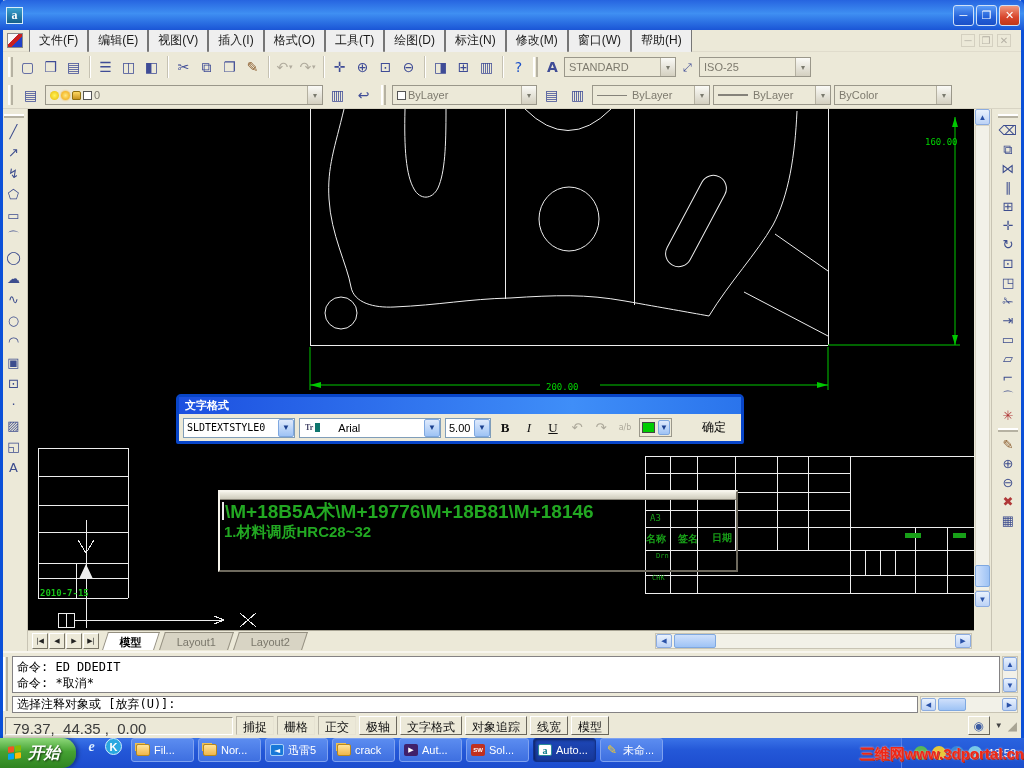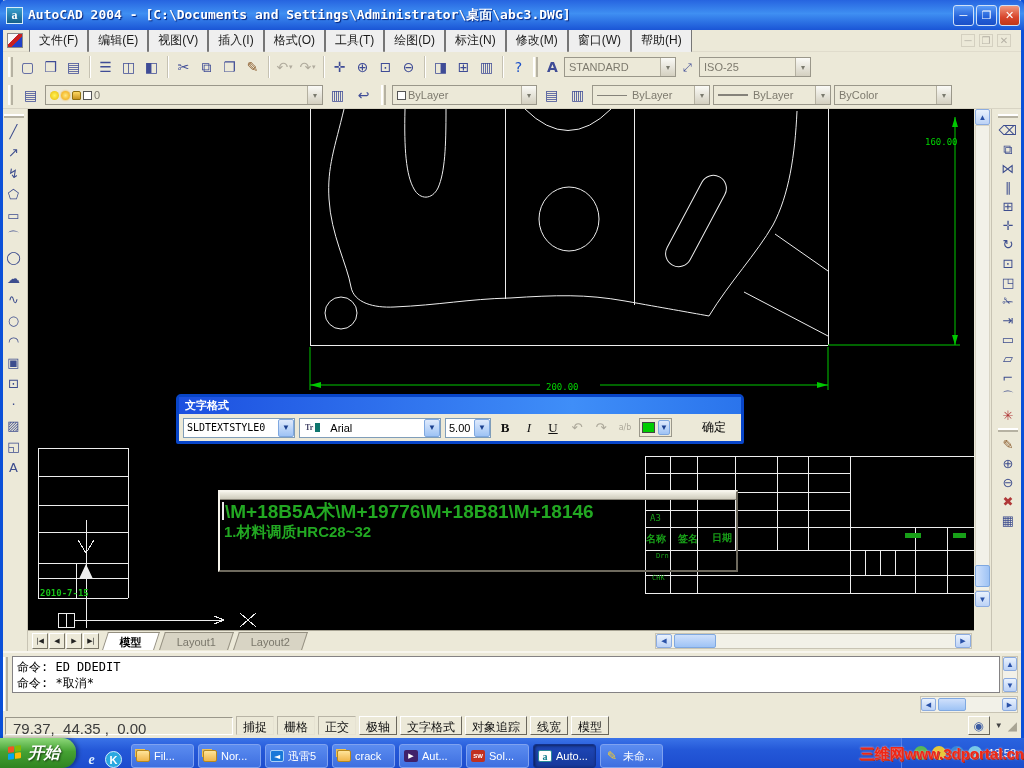--- a/index.html
+++ b/index.html
@@ -63,21 +63,21 @@
 .med-bar{height:8px;background:linear-gradient(#f2f0e6,#cecbbc);border-bottom:1px solid #8a867a}
 .med-l1{font:bold 19px "Liberation Sans",sans-serif;color:#22a822;padding:1px 0 0 2px;white-space:pre;line-height:22px}
 .med-l2{font:bold 15px "Liberation Sans",sans-serif;color:#22a822;padding-left:4px;white-space:pre}
 .mcursor{display:inline-block;width:2px;height:18px;background:#e8e8e8;vertical-align:-2px;margin-right:1px}
 
 .tfd{position:absolute;left:176px;top:394px;width:568px;height:50px;border:3px solid #0845c8;border-radius:5px 5px 2px 2px;background:#ece9d8;z-index:6;box-shadow:2px 3px 5px rgba(0,0,0,.55)}
 .tfd-title{height:17px;background:linear-gradient(90deg,#1c50e0,#3f8ef8 70%,#2a74ec);color:#fff;font-weight:bold;font-size:11px;padding:2px 6px;line-height:13px}
 .tfd-body{display:flex;align-items:center;gap:4px;padding:3px 4px;height:27px}
 .dcombo{height:20px;background:#fff;border:1px solid #7f9db9;font-size:11px;color:#000;display:flex;align-items:center;padding-left:3px;flex:none;overflow:hidden;white-space:nowrap}
 .darr{width:16px;height:18px;background:linear-gradient(#dfeafc,#9ec3f5);border:1px solid #7fa8e0;border-radius:2px;color:#1a3f8f;font-size:8px;display:flex;align-items:center;justify-content:center;margin-left:auto;flex:none}
-.ttico{font:bold 8px "Liberation Serif",serif;color:#446;border-right:5px solid #0f766e;padding:0 2px;margin-right:10px}
+.ttico{font:bold 8px "Liberation Serif",serif;color:#446;border-right:5px solid #0f766e;padding:0 2px;margin-right:18px}
 .fmtbtn{width:20px;height:21px;background:none;border:none;display:flex;align-items:center;justify-content:center;font-family:"Liberation Serif",serif;font-size:13px;color:#111}
 .fmtbtn.b{font-weight:bold}.fmtbtn.i{font-style:italic}.fmtbtn.u span{text-decoration:underline}
 .gicon{color:#aca89a;font-size:13px;width:20px;text-align:center;font-family:"DejaVu Sans",sans-serif}
 .gicon.small{font-size:8px}
 .cswatch{width:33px;height:19px;border:1px solid #9a978a;display:flex;align-items:center;padding:0 1px 0 2px;background:#ece9d8}
 .cswatch .chip{width:13px;height:11px;background:#00cc00;border:1px solid #444}
 .cswatch .darr{width:12px;height:15px}
 .okbtn{margin-left:20px;background:none;border:none;font-size:12px;color:#000;padding:2px 6px}
 
 .cmd{position:absolute;left:0;top:651px;width:1024px;height:62px;background:#ece9d8;border-top:2px solid #f8f6ee;z-index:38}
@@ -91,21 +91,21 @@
 .cmd-hsb .hthumb{width:28px;height:13px}
 
 .status{position:absolute;left:0;top:713px;width:1024px;height:25px;background:#ece9d8;display:flex;align-items:center;gap:3px;padding:0 5px;z-index:38}
 .coords{width:228px;height:18px;border:1px solid;border-color:#9a978a #fff #fff #9a978a;padding:2px 7px;color:#3c3c3c;font-size:15px;white-space:pre}
 .toggle{height:19px;padding:2px 6px;font-size:12px;color:#111;background:#ece9d8;border:1px solid;border-color:#b8b4a6 #e6e2d2 #e6e2d2 #b8b4a6}
 .toggle.on{border-color:#fff #6a675c #6a675c #fff}
 .sat{margin-left:auto;width:22px;height:19px;border:1px solid;border-color:#fff #6a675c #6a675c #fff;display:flex;align-items:center;justify-content:center;color:#3a5aa0;font-size:12px}
 .satarr{width:12px;color:#444;font-size:8px;text-align:center}
 .rgrip{color:#a8a494;font-size:12px;padding-right:2px}
 
-.task{position:absolute;left:0;top:738px;width:1024px;height:30px;background:linear-gradient(#3a73e8,#2458d8 40%,#1c4cce);display:flex;align-items:flex-end;z-index:45}
+.task{position:absolute;left:0;top:738px;width:1024px;height:30px;background:linear-gradient(#3a73e8,#2458d8 40%,#1c4cce);display:flex;align-items:flex-start;z-index:45}
 .start{height:30px;border-radius:0 14px 14px 0;background:linear-gradient(#8ed87a,#45a233 45%,#2f8420);display:flex;align-items:center;gap:6px;padding:0 16px 0 8px;color:#fff;font-style:italic;font-weight:bold;font-size:16px;text-shadow:1px 1px 2px rgba(0,0,0,.6);box-shadow:2px 0 4px rgba(0,0,0,.4);border:none}
 .flag{width:14px;height:14px;display:grid;grid-template:6px 6px/6px 6px;gap:1px;transform:skewY(-8deg)}
 .flag i{border-radius:1px}
 .flag .f1{background:#f35325}.flag .f2{background:#81bc06}.flag .f3{background:#05a6f0}.flag .f4{background:#ffba08}
 .ql{display:flex;gap:5px;padding:0 7px;align-items:center}
 .qlb{width:17px;height:17px;border:none;border-radius:3px;display:flex;align-items:center;justify-content:center;font-size:12px;background:transparent}
 .qlb.ie{color:#dceeff;font:bold italic 14px "Liberation Serif",serif}
 .qlb.k{background:#2aa8e0;border-radius:50%;color:#fff;font:bold 11px "Liberation Sans",sans-serif;border:1px solid #d0ecff}
 .tbn{width:63px;height:24px;margin:0 2px;background:linear-gradient(#5b8cf0,#3e6fe0);border:1px solid #7fa2f0;border-radius:3px;display:flex;align-items:center;gap:4px;padding:0 4px;color:#fff;font-size:11px;overflow:hidden;white-space:nowrap}
 .tbn.active{background:linear-gradient(#1e47b8,#16389a);border-color:#12308a;box-shadow:inset 1px 1px 3px rgba(0,0,0,.5)}
@@ -127,21 +127,20 @@
 </style>
 </head>
 <body>
 <div class="app">
 
 <div class="edge l"></div>
 <div class="edge r"></div>
 
 <div class="titlebar">
   <span class="app-icon">a</span>
-  <span class="title-text">AutoCAD 2004 - [C:\Documents and Settings\Administrator\桌面\abc3.DWG]</span>
   <span class="winbtns">
     <button class="wbtn">─</button>
     <button class="wbtn">❐</button>
     <button class="wbtn close">✕</button>
   </span>
 </div>
 
 <div class="menubar">
   <span class="doc-icon"></span>
   <div class="tb">
@@ -575,20 +574,21 @@
     <div>
 
     <div>命令: ED DDEDIT</div>
           <div>命令: *取消*</div>
         </div>
   </div>
   <div class="cmd-vsb">
     <span class="sbtn" style="top:0">▲</span>
     <span class="sbtn" style="top:21px">▼</span>
   </div>
+  <div class="cmd-prompt">选择注释对象或 [放弃(U)]:</div>
   <div class="cmd-hsb">
     <span class="hbtn">◀</span>
     <span class="hthumb"></span>
     <span class="hfill"></span>
     <span class="hbtn">▶</span>
   </div>
 </div>
 
 <div class="status">
   <span class="coords">79.37,  44.35 ,  0.00</span>

